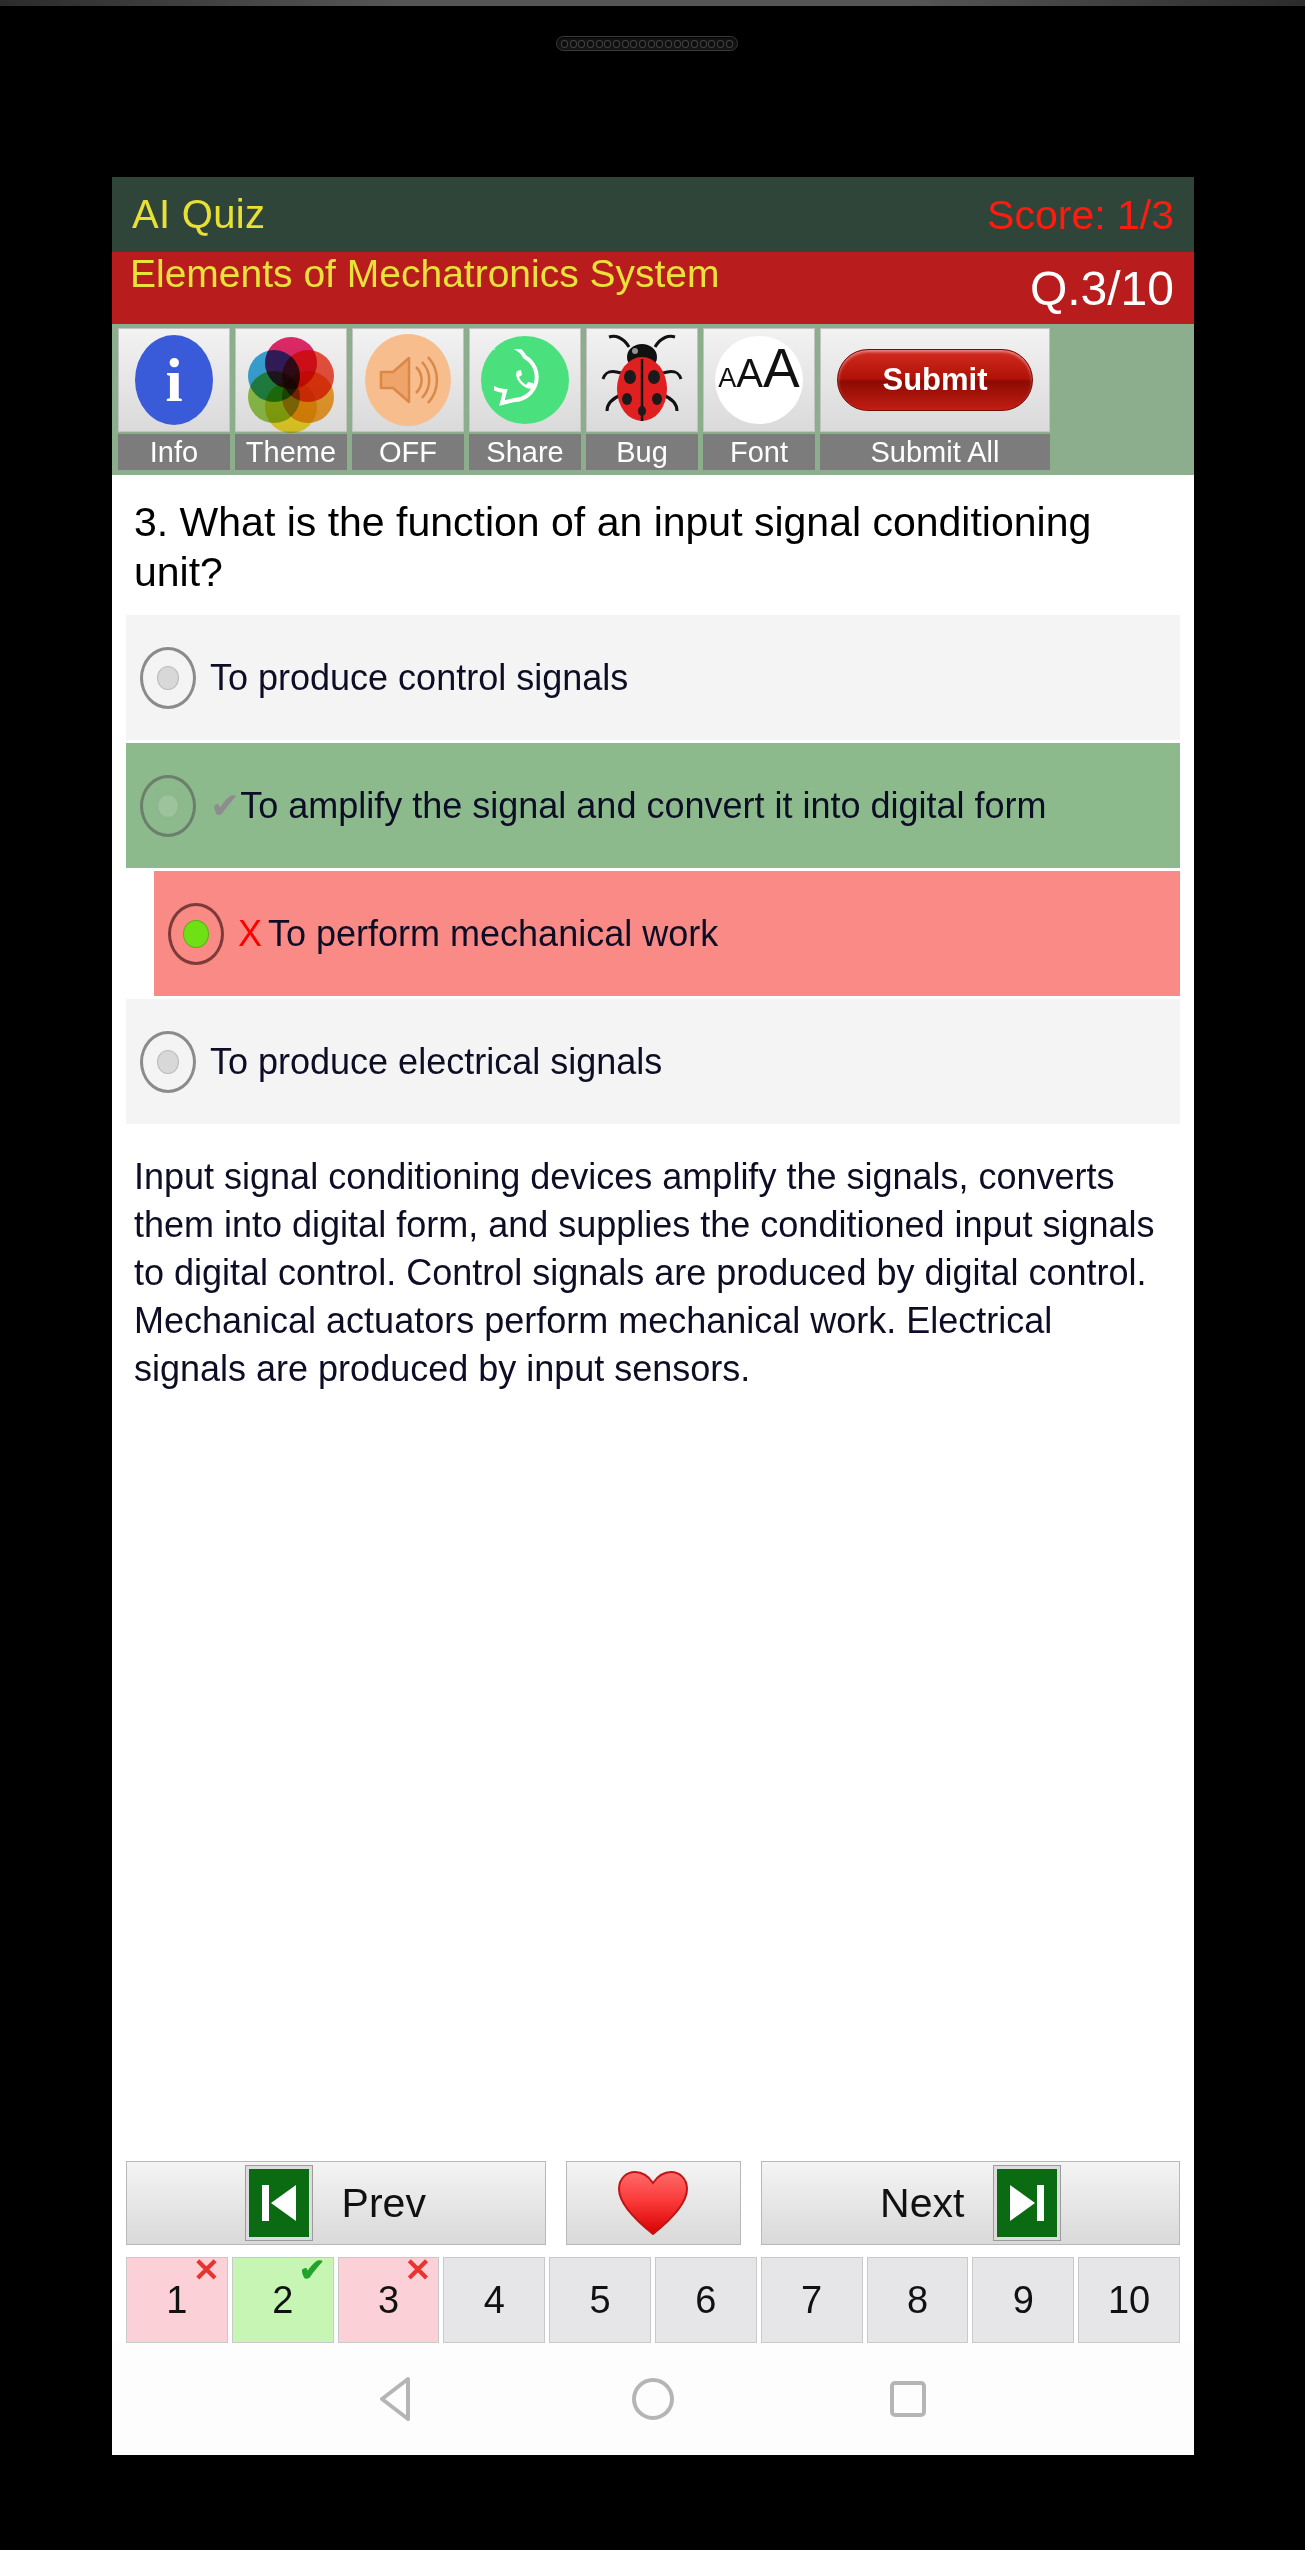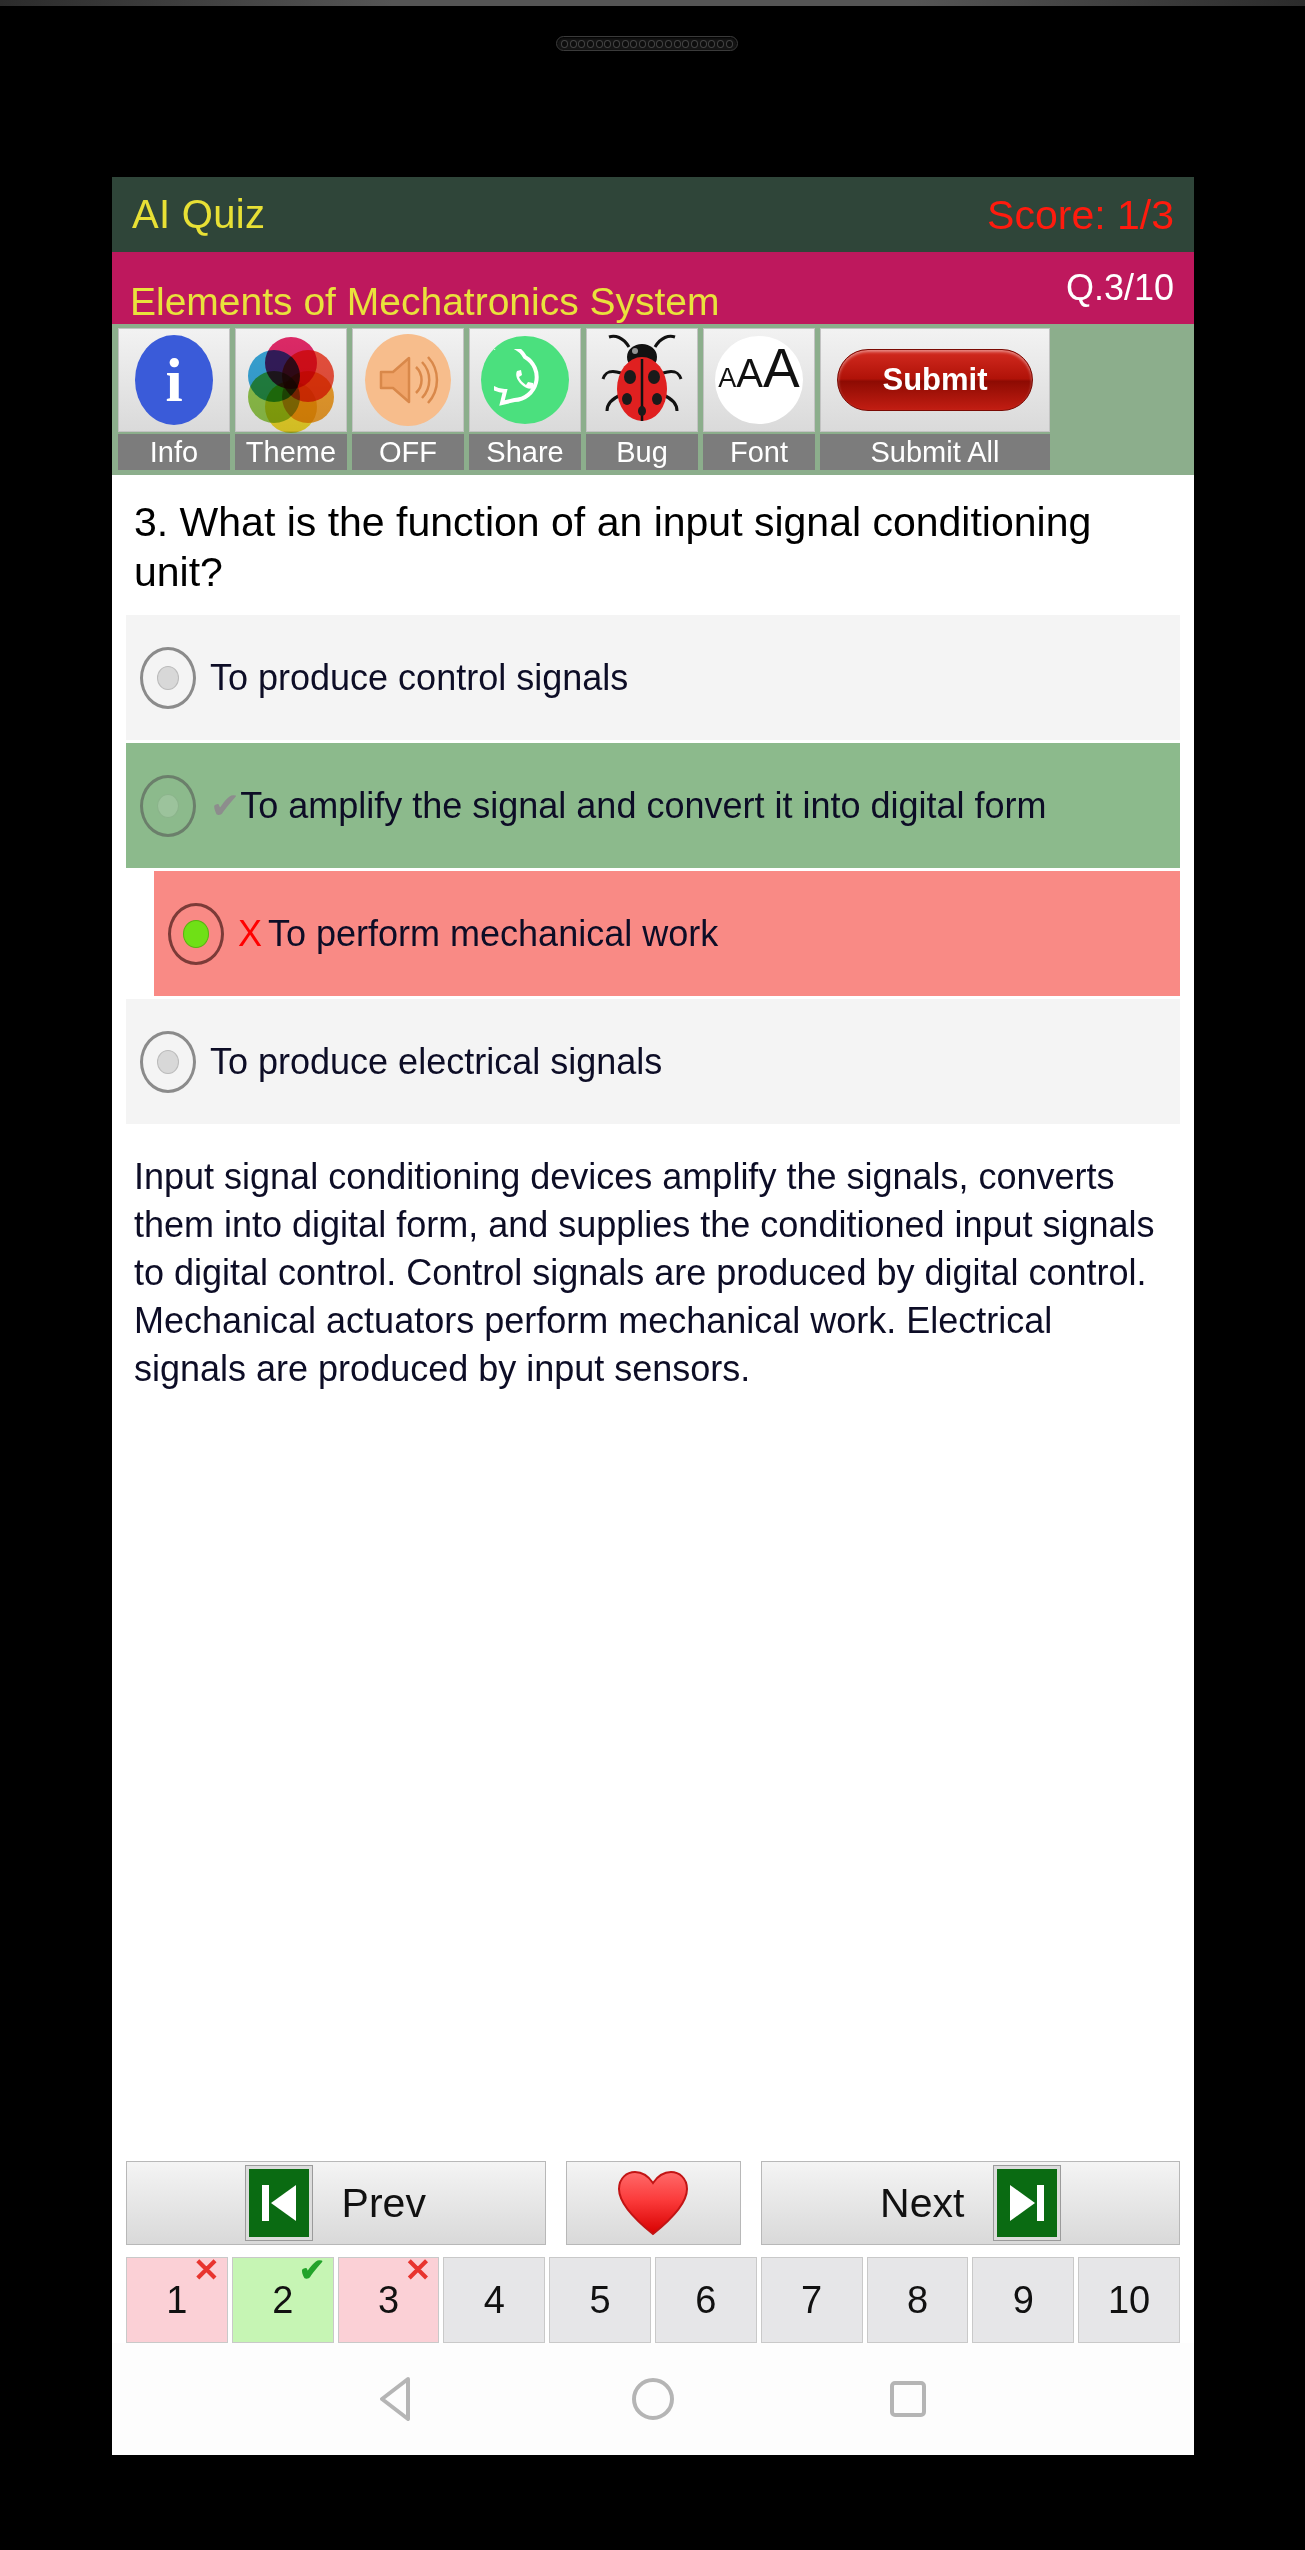--- a/index.html
+++ b/index.html
@@ -63,31 +63,31 @@
   #app-title {
     color: #e8e035; font-size: 40px; letter-spacing: .3px;
   }
   #score-label {
     position: absolute; right: 20px; top: 50%; transform: translateY(-50%);
     color: #ff1b0e; font-size: 41px;
   }
 
   #subject-bar {
     height: 72px;
-    background: #be185d;
-    display: flex; align-items: flex-end;
+    background: #b91c1c;
+    display: flex; align-items: flex-start;
     padding: 0 18px;
     position: relative;
   }
   #subject-title {
     color: #e9e23c; font-size: 39px; white-space: nowrap;
   }
   #question-counter {
     position: absolute; right: 20px; top: 50%; transform: translateY(-50%);
-    color: #ffffff; font-size: 36px;
+    color: #ffffff; font-size: 48px;
   }
 
   
   #toolbar {
     background: #8cae8c;
     padding: 4px 6px 0 6px;
     display: flex; gap: 5px;
     align-items: flex-end;
   }
   .tool-btn {

